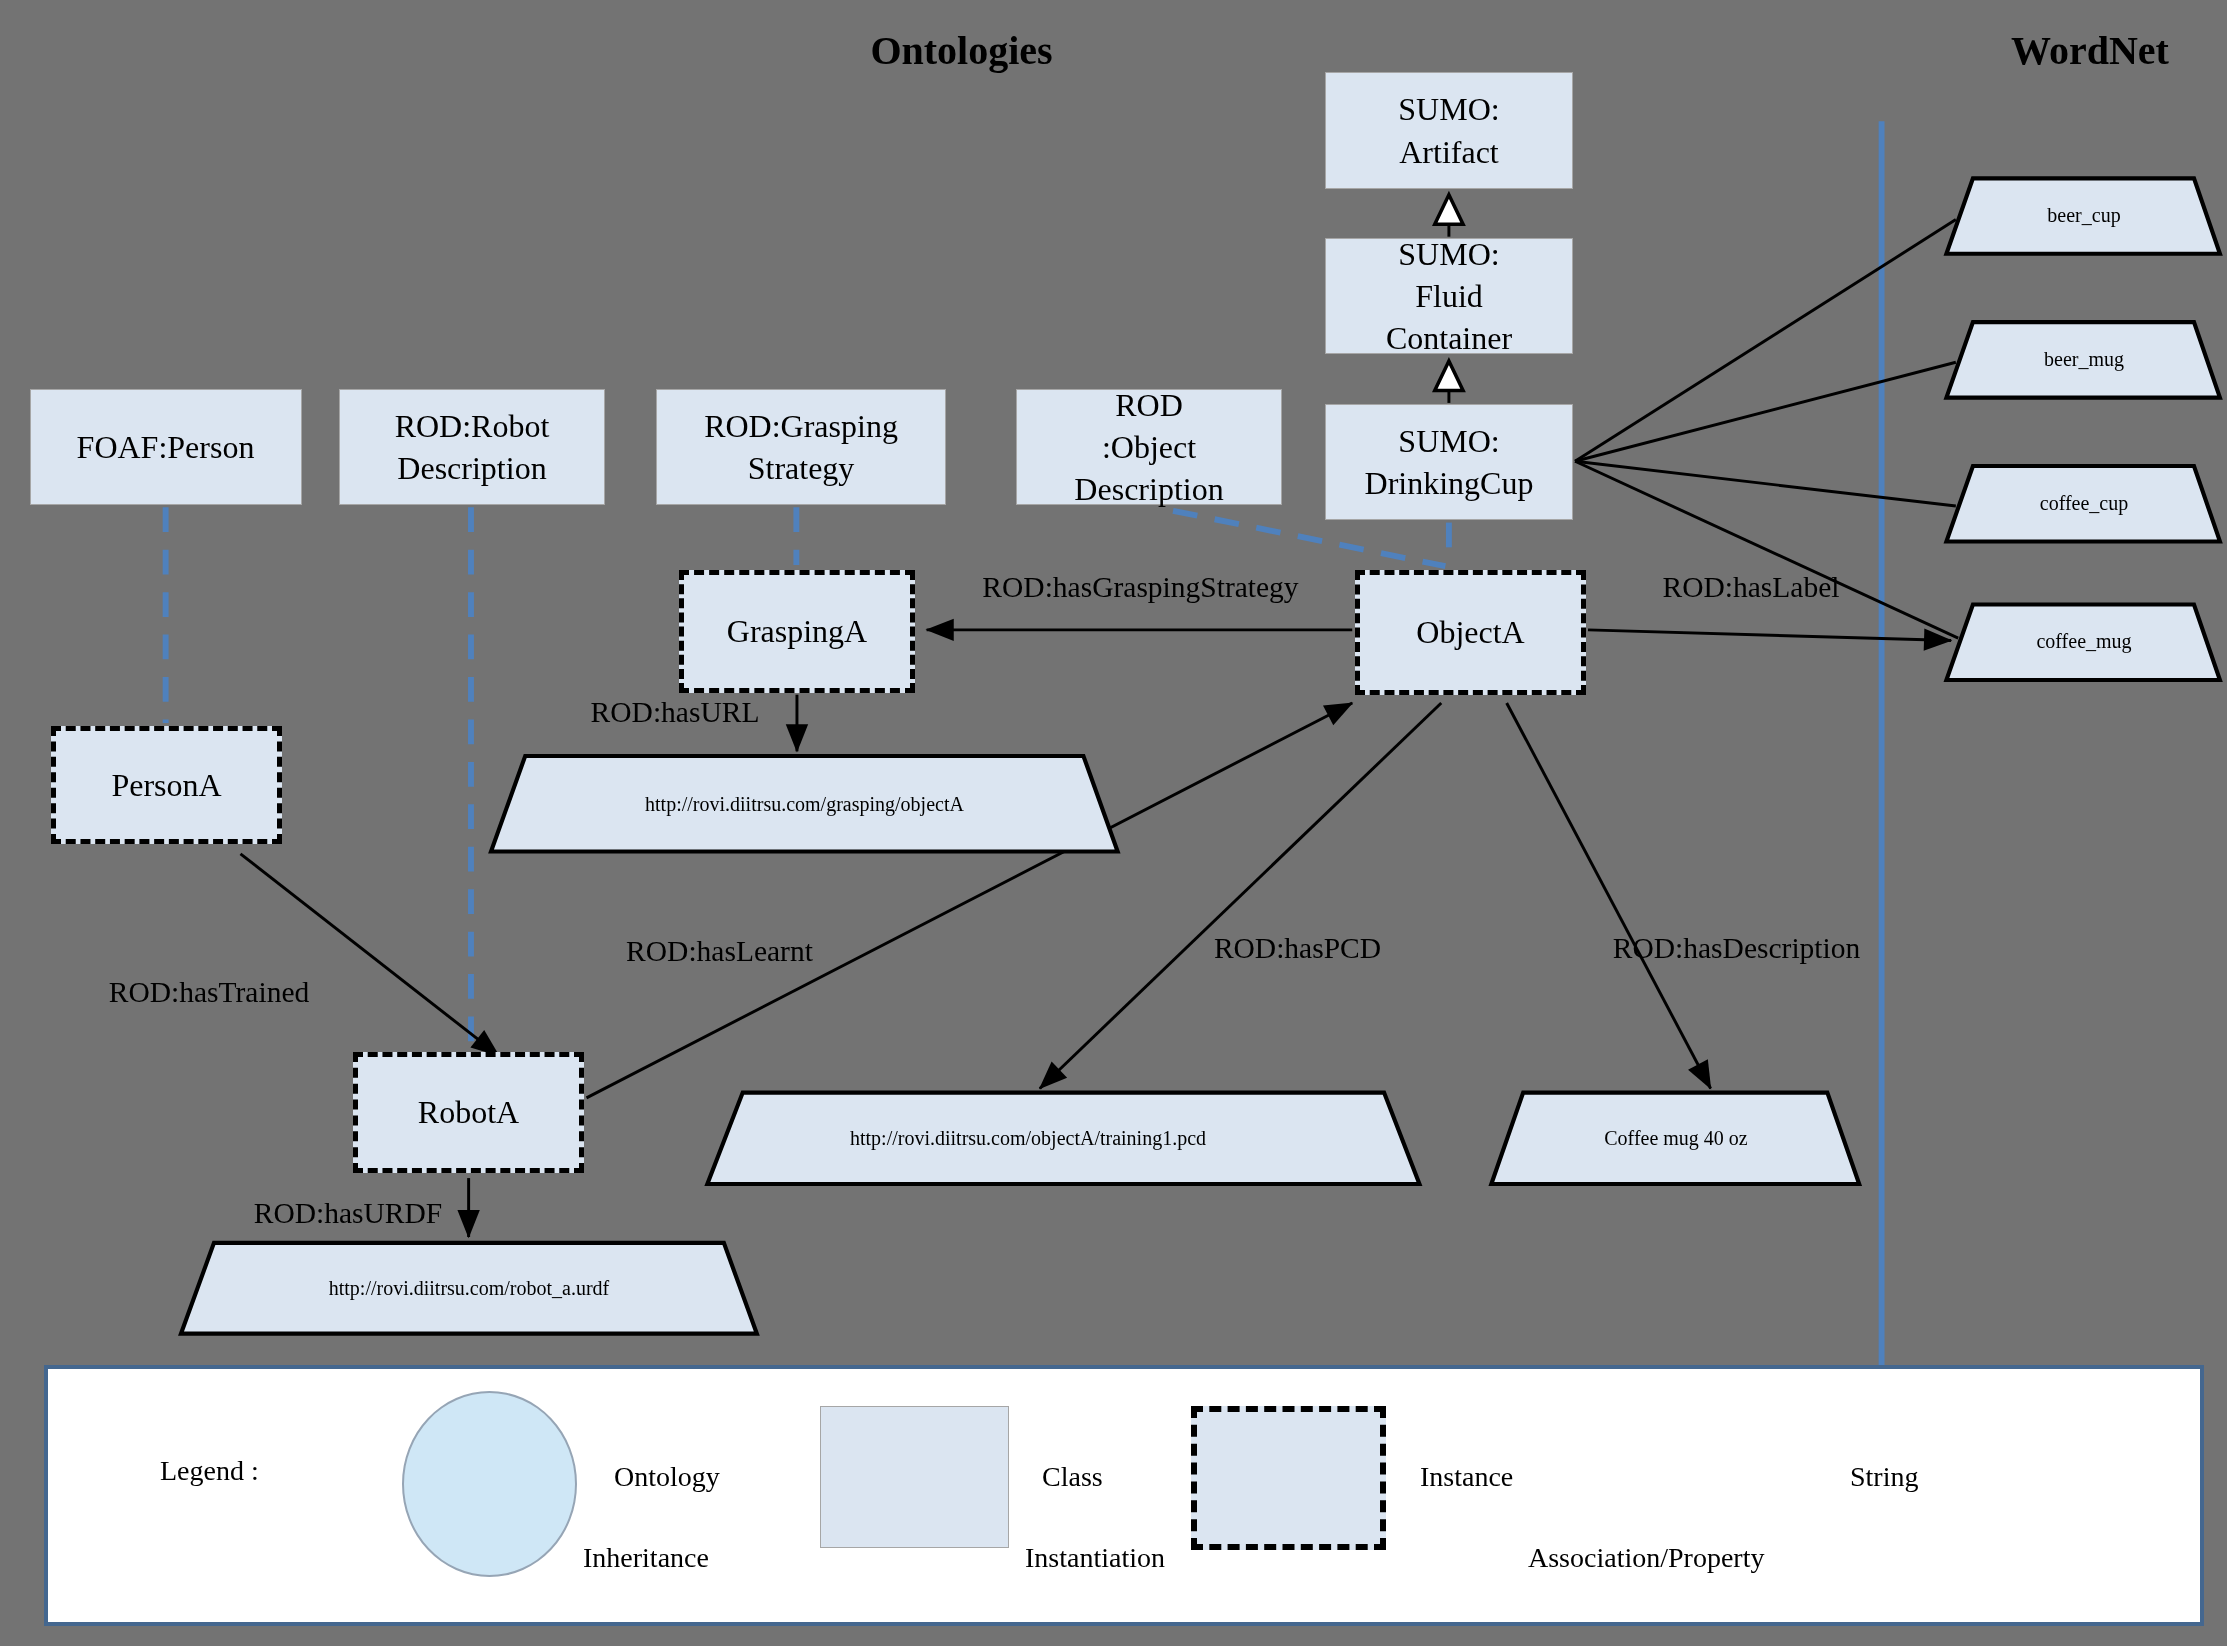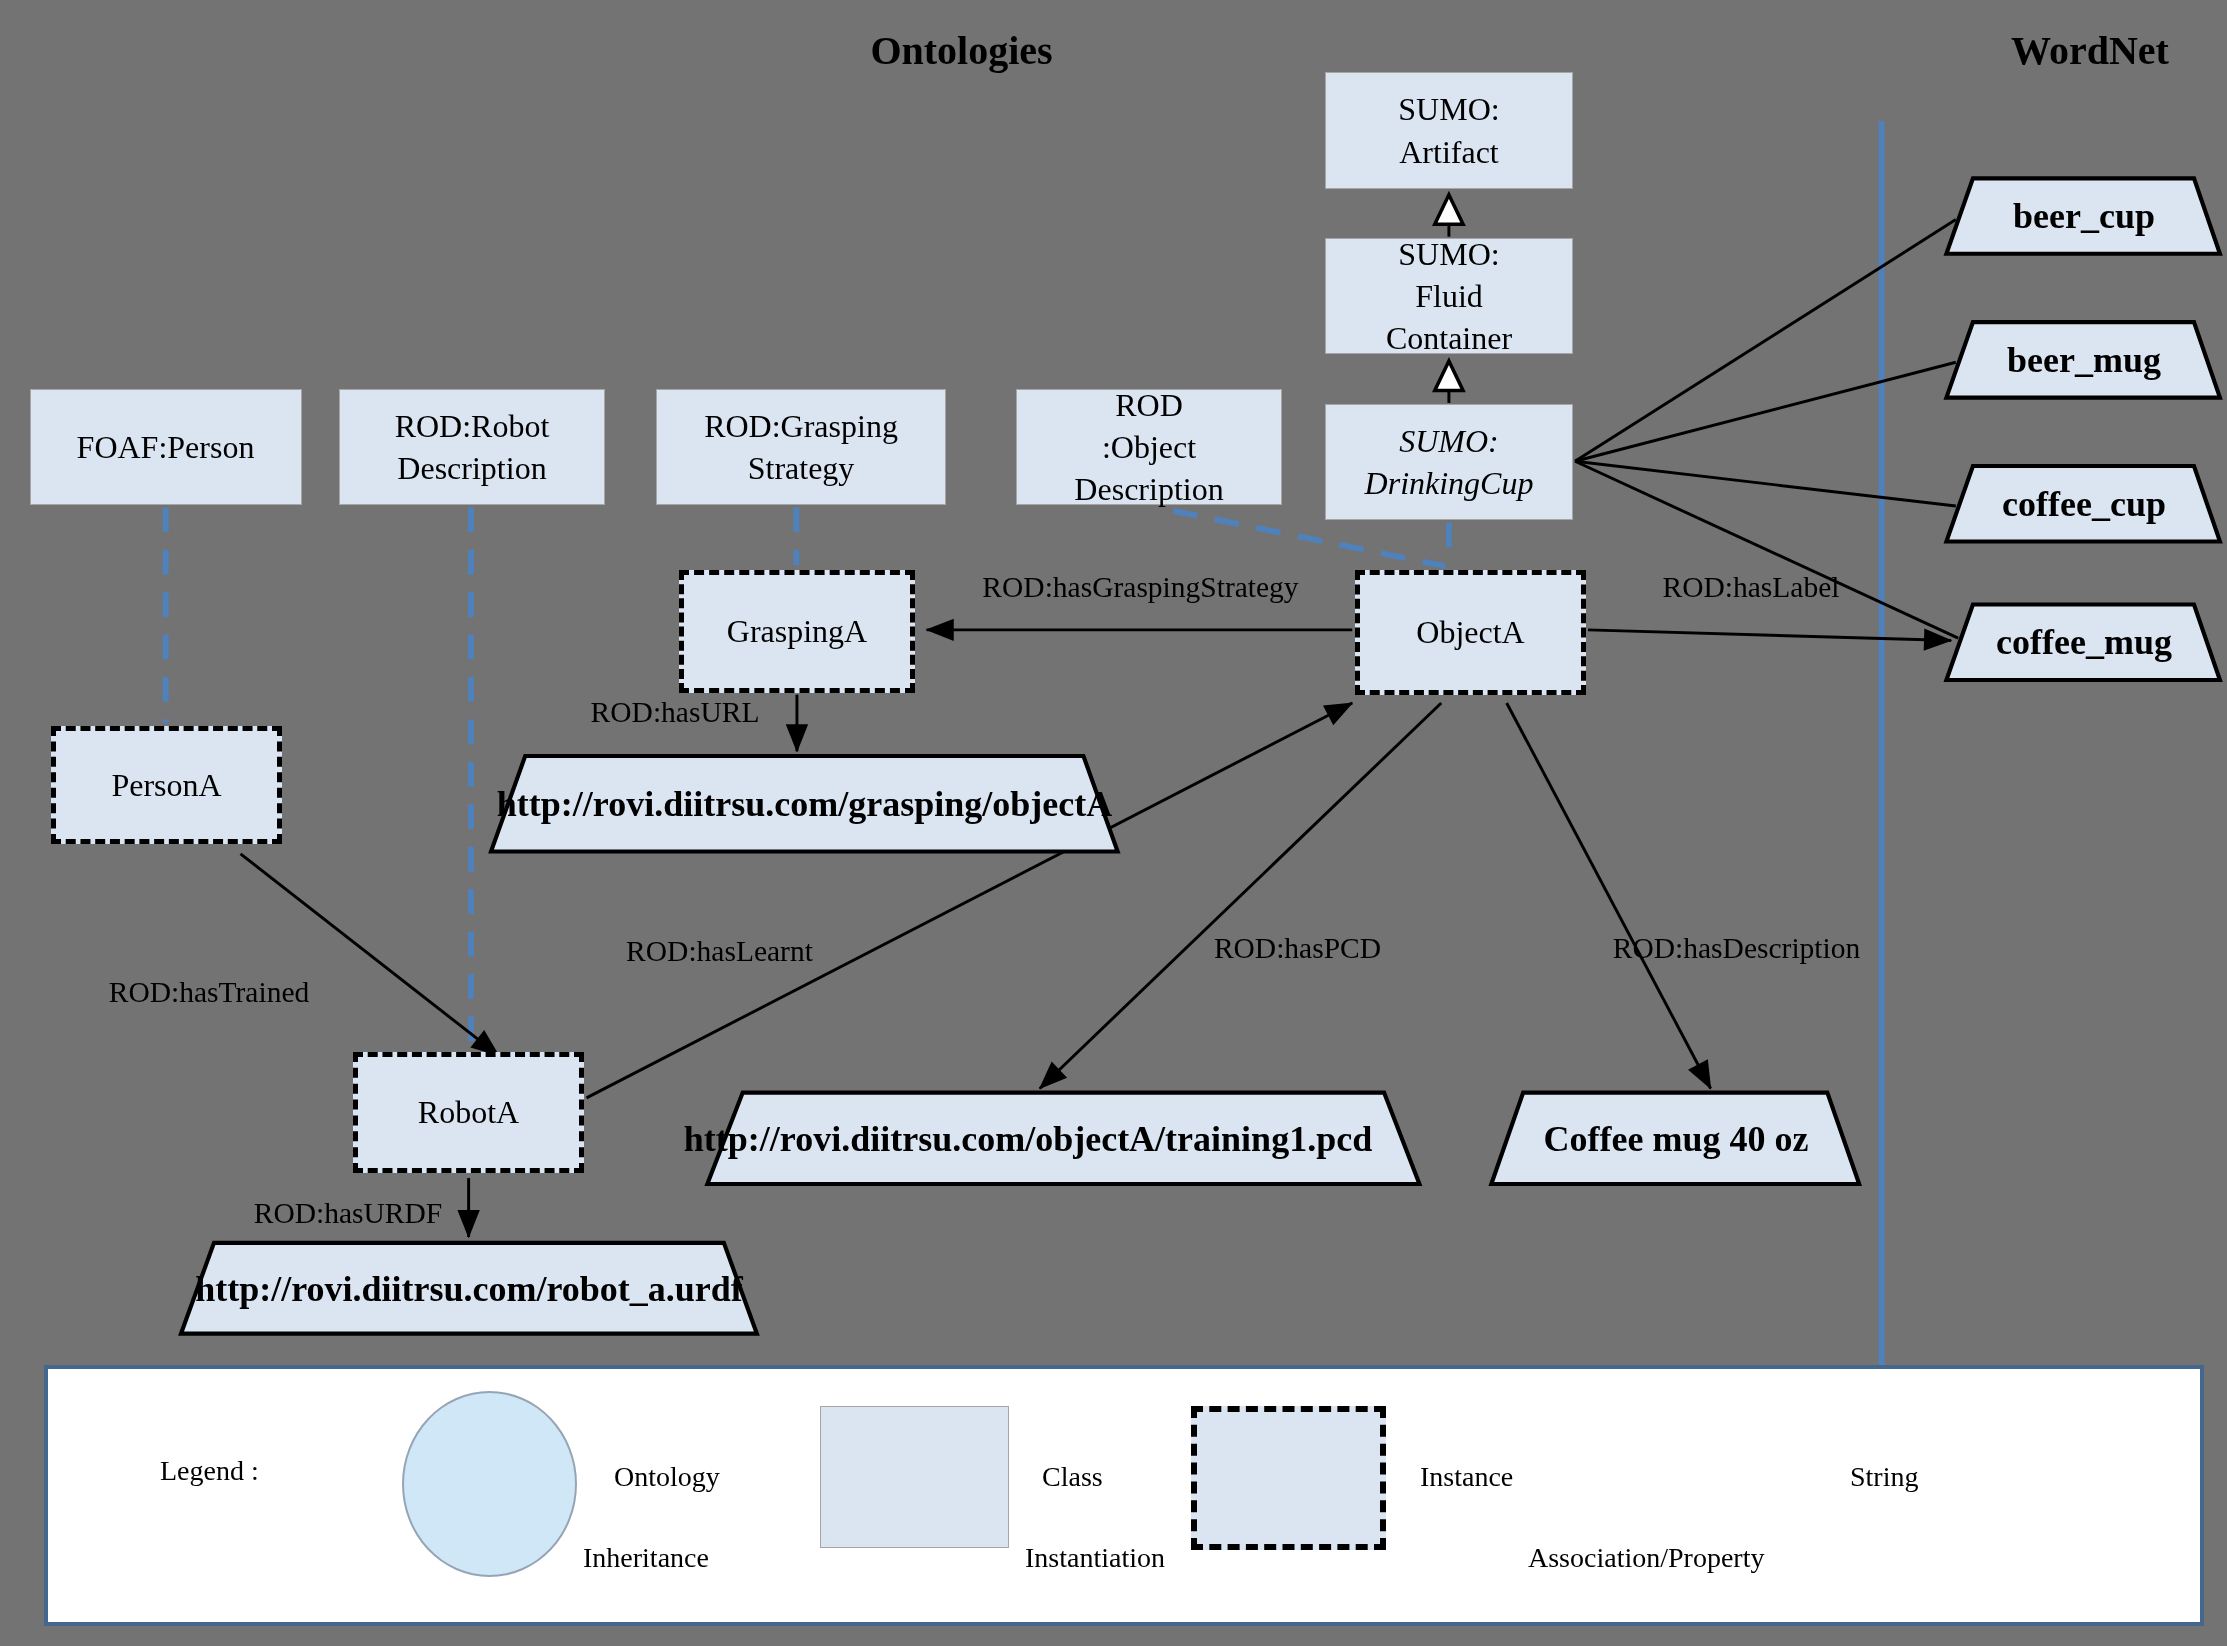--- a/index.html
+++ b/index.html
@@ -22,21 +22,21 @@
     box-sizing:border-box;
     padding:0 59px;
   }
   .instance {
     border:5.9px dashed #000000;
     padding:0 11.8px;
   }
   .strlabel {
     position:absolute; z-index:3;
     display:flex; align-items:center; justify-content:center;
-    text-align:center; font-size:36px;font-weight:bold;
+    text-align:center; font-size:20px;
   }
   .edgelabel {
     position:absolute; z-index:3;
     font-size:29.5px; text-align:center;
   }
   .sectitle {
     position:absolute; z-index:3;
     font-size:40px; font-weight:bold; text-align:center;
   }
   
@@ -121,21 +121,21 @@
 
   <div class="sectitle" style="left:814px; top:26.5px; width:295px;">Ontologies</div>
   <div class="sectitle" style="left:1963px; top:26.5px; width:254px;">WordNet</div>
 
   <div class="node" style="left:29.5px; top:389px; width:272px; height:116px;">FOAF:Person</div>
   <div class="node" style="left:339px; top:389px; width:266px; height:116px;">ROD:Robot Description</div>
   <div class="node" style="left:656px; top:389px; width:290px; height:116px;">ROD:Grasping Strategy</div>
   <div class="node" style="left:1016px; top:389px; width:266px; height:116px;">ROD :Object Description</div>
   <div class="node" style="left:1325px; top:72px; width:248px; height:117px;">SUMO: Artifact</div>
   <div class="node" style="left:1325px; top:238px; width:248px; height:116px;">SUMO: Fluid Container</div>
-  <div class="node" style="left:1325px; top:404px; width:248px; height:116px;font-style:italic;">SUMO: DrinkingCup</div>
+  <div class="node" style="left:1325px; top:404px; width:248px; height:116px;">SUMO: DrinkingCup</div>
 
   <div class="node instance" style="left:51px; top:726px; width:231px; height:118px;">PersonA</div>
   <div class="node instance" style="left:679px; top:570px; width:236px; height:123px;">GraspingA</div>
   <div class="node instance" style="left:1355px; top:570px; width:231px; height:125px;">ObjectA</div>
   <div class="node instance" style="left:353px; top:1052px; width:231px; height:121px;">RobotA</div>
 
   <div class="strlabel" style="left:1947px; top:178px; width:274px; height:75px;">beer_cup</div>
   <div class="strlabel" style="left:1947px; top:322px; width:274px; height:75px;">beer_mug</div>
   <div class="strlabel" style="left:1947px; top:466px; width:274px; height:75px;">coffee_cup</div>
   <div class="strlabel" style="left:1947px; top:604px; width:274px; height:75px;">coffee_mug</div>

